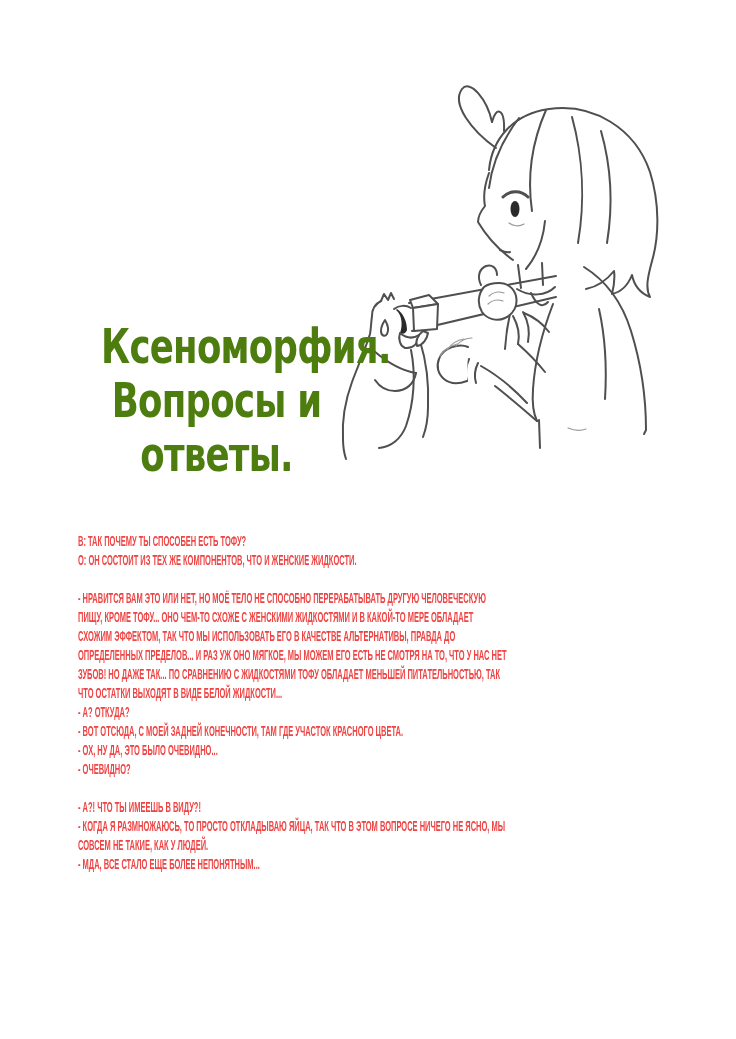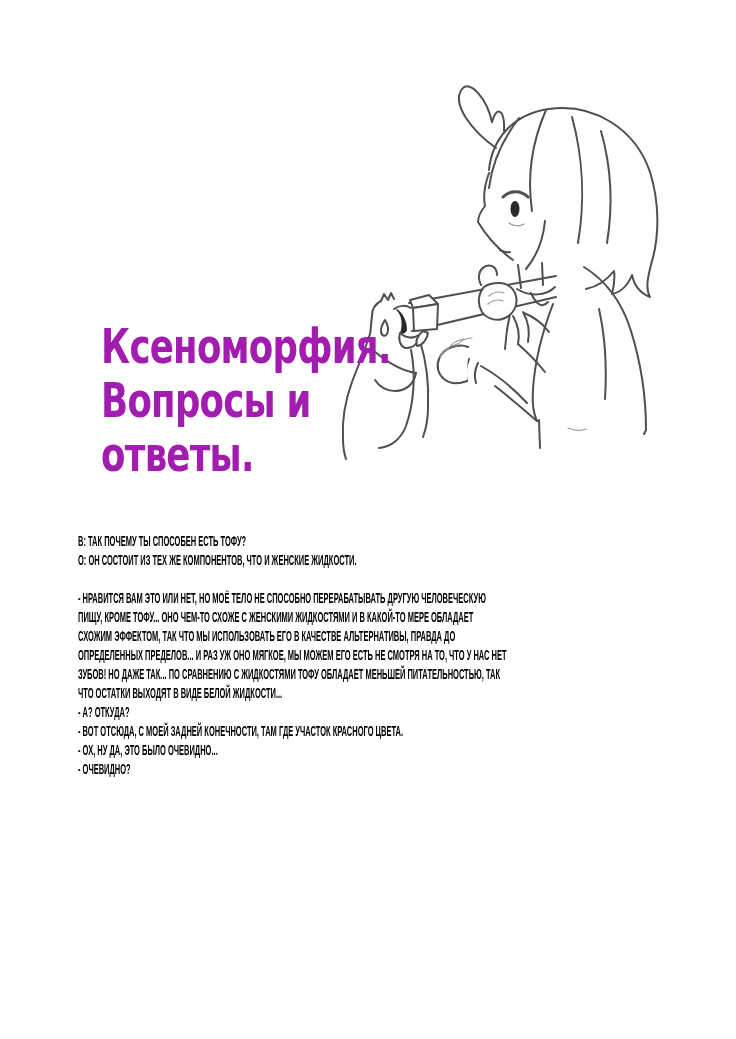--- a/index.html
+++ b/index.html
@@ -4,31 +4,31 @@
 <style>
   html,body{margin:0;padding:0;}
   body{
     width:736px;height:1039px;background:#ffffff;position:relative;overflow:hidden;
     font-family:"Liberation Sans",sans-serif;
   }
   .page{position:absolute;inset:0;background:#ffffff;}
 
   
   .title{
-    position:absolute;left:20px;top:319px;width:312px;text-align:left;
+    position:absolute;left:20px;top:319px;width:312px;text-align:center;
     font-family:"DejaVu Sans",sans-serif;font-weight:700;font-size:48px;line-height:54px;
-    color:#a21caf;letter-spacing:-1px;
+    color:#4d7c0f;letter-spacing:-1px;
   }
   .title-line{transform:scaleX(0.74);transform-origin:100% 50%;white-space:nowrap;}
 
   
   .qa{
     position:absolute;left:78px;top:531px;width:560px;
     font-family:"Liberation Sans",sans-serif;font-weight:700;font-size:15px;line-height:19px;
-    color:#000000;
+    color:#ef4444;
   }
   .qa-para{margin:0 0 19px 0;}
   .qa-line{transform:scaleX(0.5);transform-origin:0 50%;white-space:nowrap;}
 
   
   .illu{position:absolute;left:330px;top:70px;width:336px;height:400px;}
   .ln{fill:none;stroke:#4f4f4f;stroke-width:2;stroke-linecap:round;stroke-linejoin:round;}
   .lnw{fill:#ffffff;stroke:#4f4f4f;stroke-width:2;stroke-linecap:round;stroke-linejoin:round;}
   .lnthin{fill:none;stroke:#9a9a9a;stroke-width:1.2;stroke-linecap:round;}
   .ink{fill:#2a2a2a;stroke:none;}
@@ -120,15 +120,21 @@
         <div class="qa-line">ПИЩУ, КРОМЕ ТОФУ... ОНО ЧЕМ-ТО СХОЖЕ С ЖЕНСКИМИ ЖИДКОСТЯМИ И В КАКОЙ-ТО МЕРЕ ОБЛАДАЕТ</div>
         <div class="qa-line">СХОЖИМ ЭФФЕКТОМ, ТАК ЧТО МЫ ИСПОЛЬЗОВАТЬ ЕГО В КАЧЕСТВЕ АЛЬТЕРНАТИВЫ, ПРАВДА ДО</div>
         <div class="qa-line">ОПРЕДЕЛЕННЫХ ПРЕДЕЛОВ... И РАЗ УЖ ОНО МЯГКОЕ, МЫ МОЖЕМ ЕГО ЕСТЬ НЕ СМОТРЯ НА ТО, ЧТО У НАС НЕТ</div>
         <div class="qa-line">ЗУБОВ! НО ДАЖЕ ТАК... ПО СРАВНЕНИЮ С ЖИДКОСТЯМИ ТОФУ ОБЛАДАЕТ МЕНЬШЕЙ ПИТАТЕЛЬНОСТЬЮ, ТАК</div>
         <div class="qa-line">ЧТО ОСТАТКИ ВЫХОДЯТ В ВИДЕ БЕЛОЙ ЖИДКОСТИ...</div>
         <div class="qa-line">- А? ОТКУДА?</div>
         <div class="qa-line">- ВОТ ОТСЮДА, С МОЕЙ ЗАДНЕЙ КОНЕЧНОСТИ, ТАМ ГДЕ УЧАСТОК КРАСНОГО ЦВЕТА.</div>
         <div class="qa-line">- ОХ, НУ ДА, ЭТО БЫЛО ОЧЕВИДНО...</div>
         <div class="qa-line">- ОЧЕВИДНО?</div>
       </div>
+    <div class="qa-para">
+        <div class="qa-line">- А?! ЧТО ТЫ ИМЕЕШЬ В ВИДУ?!</div>
+        <div class="qa-line">- КОГДА Я РАЗМНОЖАЮСЬ, ТО ПРОСТО ОТКЛАДЫВАЮ ЯЙЦА, ТАК ЧТО В ЭТОМ ВОПРОСЕ НИЧЕГО НЕ ЯСНО, МЫ</div>
+        <div class="qa-line">СОВСЕМ НЕ ТАКИЕ, КАК У ЛЮДЕЙ.</div>
+        <div class="qa-line">- МДА, ВСЕ СТАЛО ЕЩЕ БОЛЕЕ НЕПОНЯТНЫМ...</div>
+      </div>
   </div>
 
 </div>
 
 </body></html>

